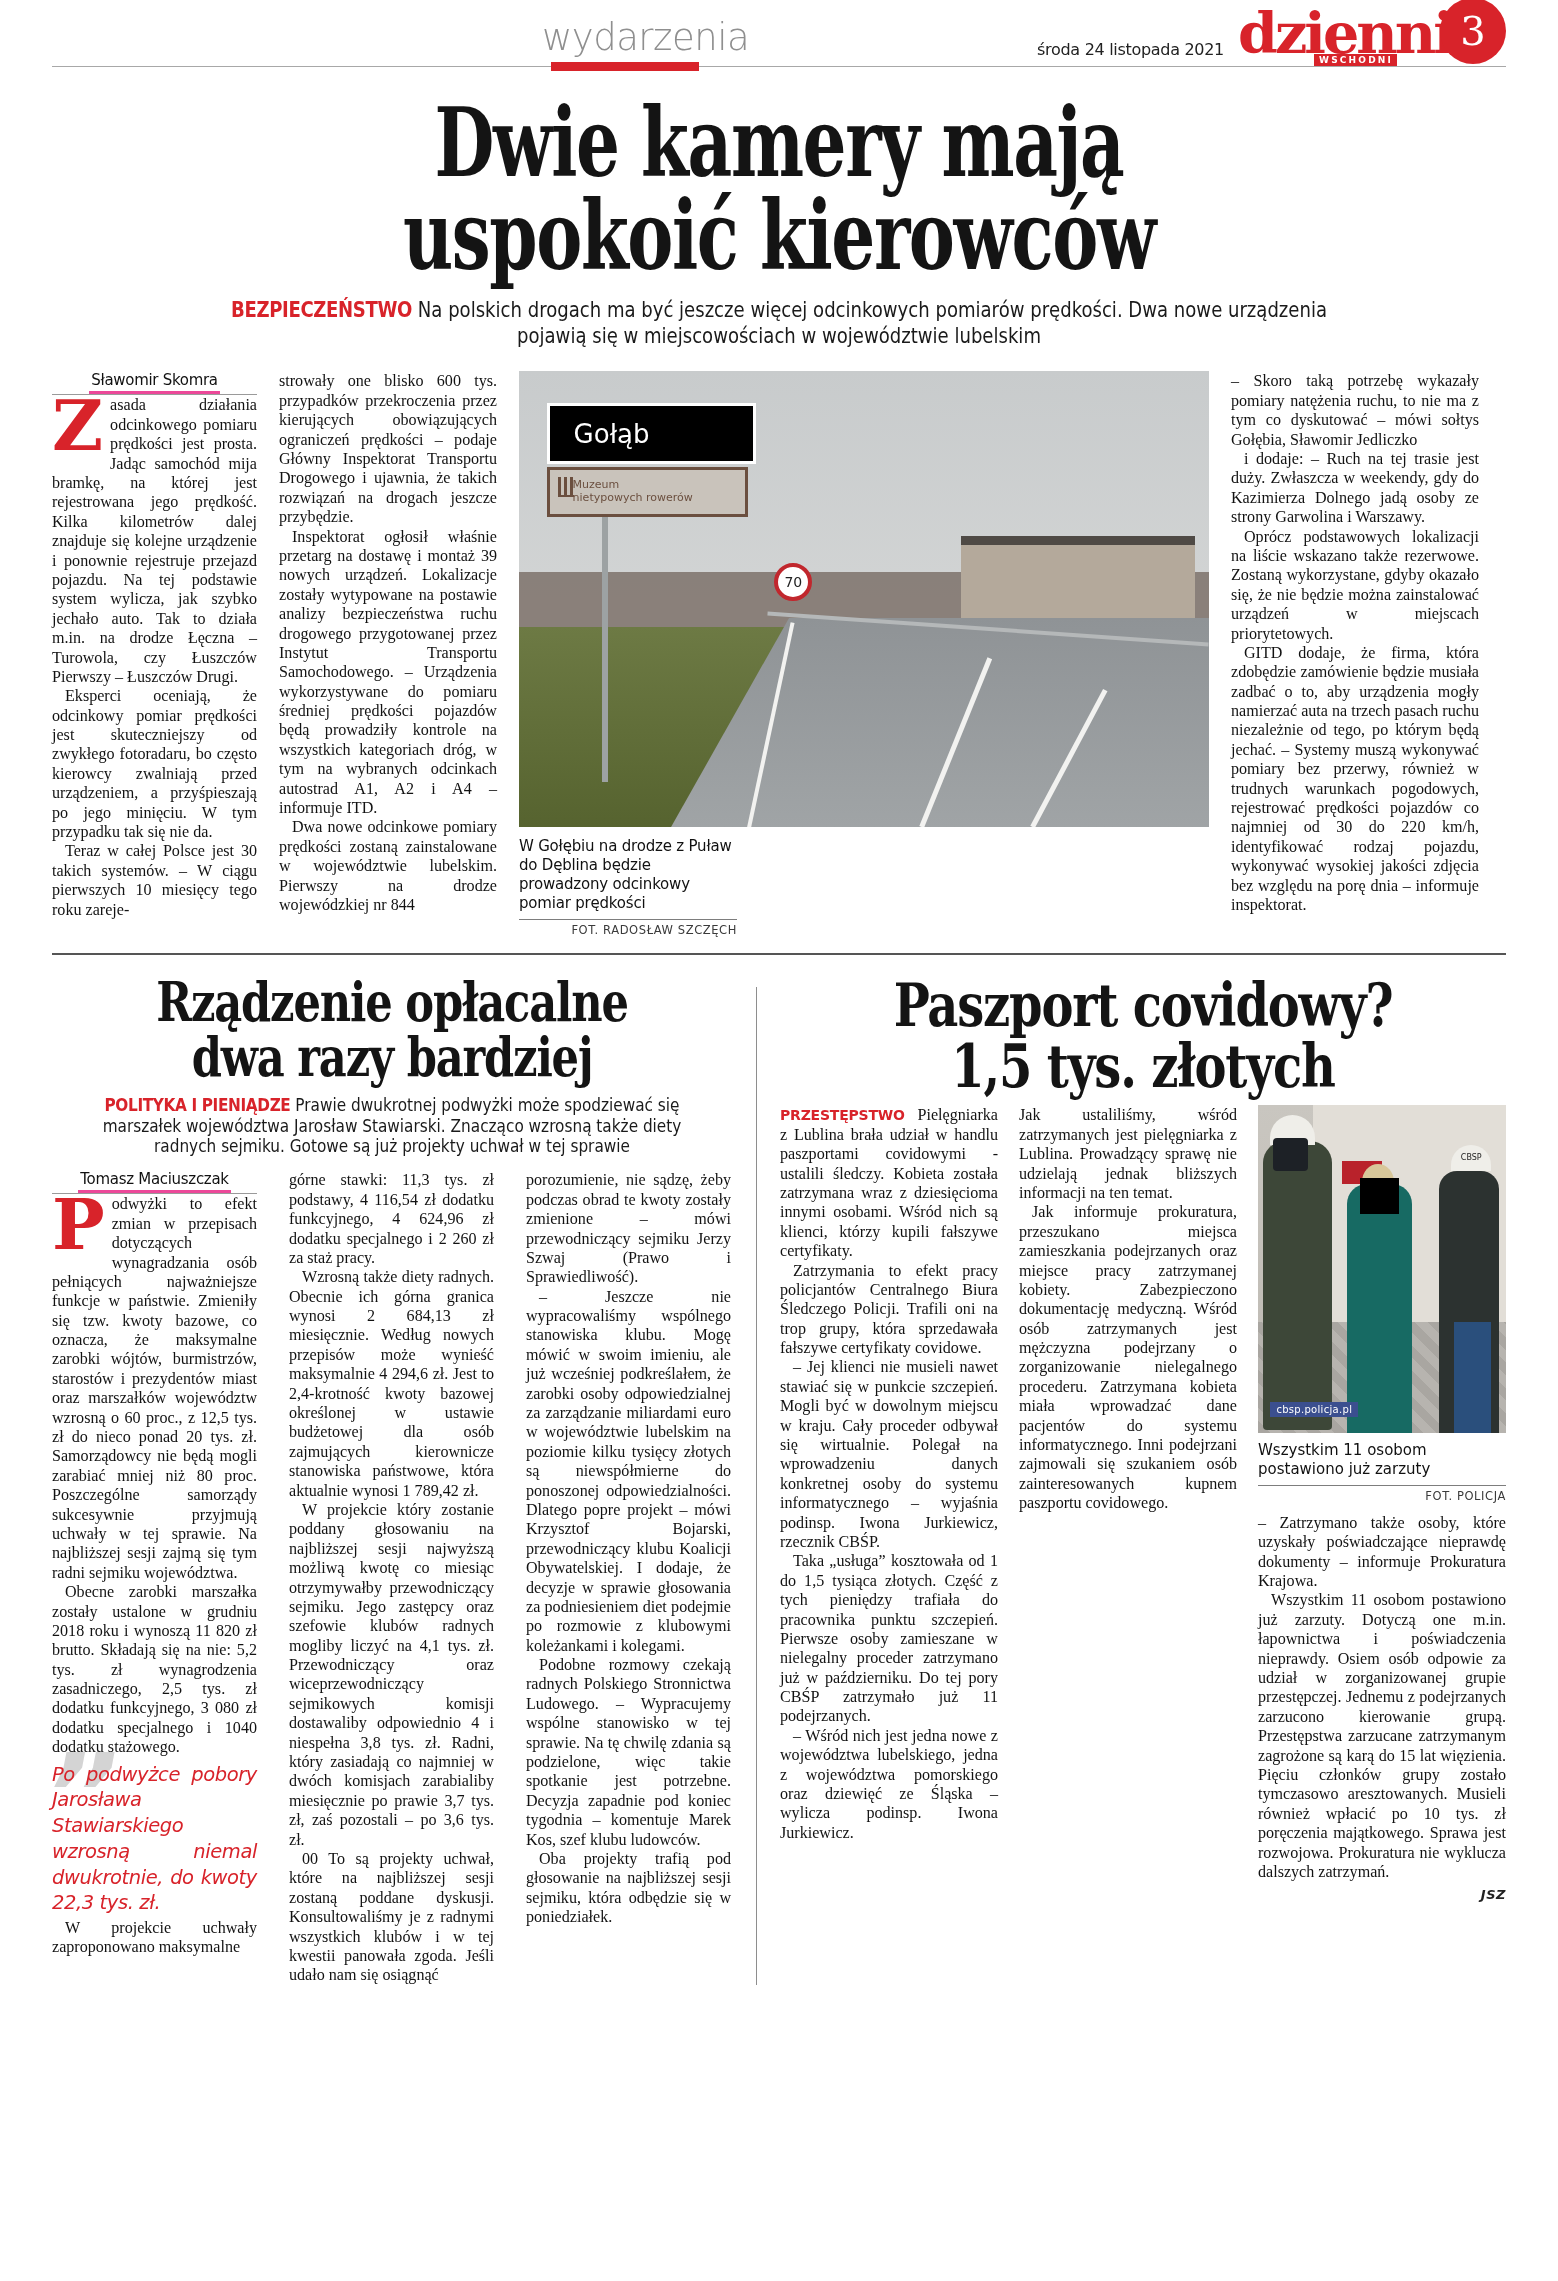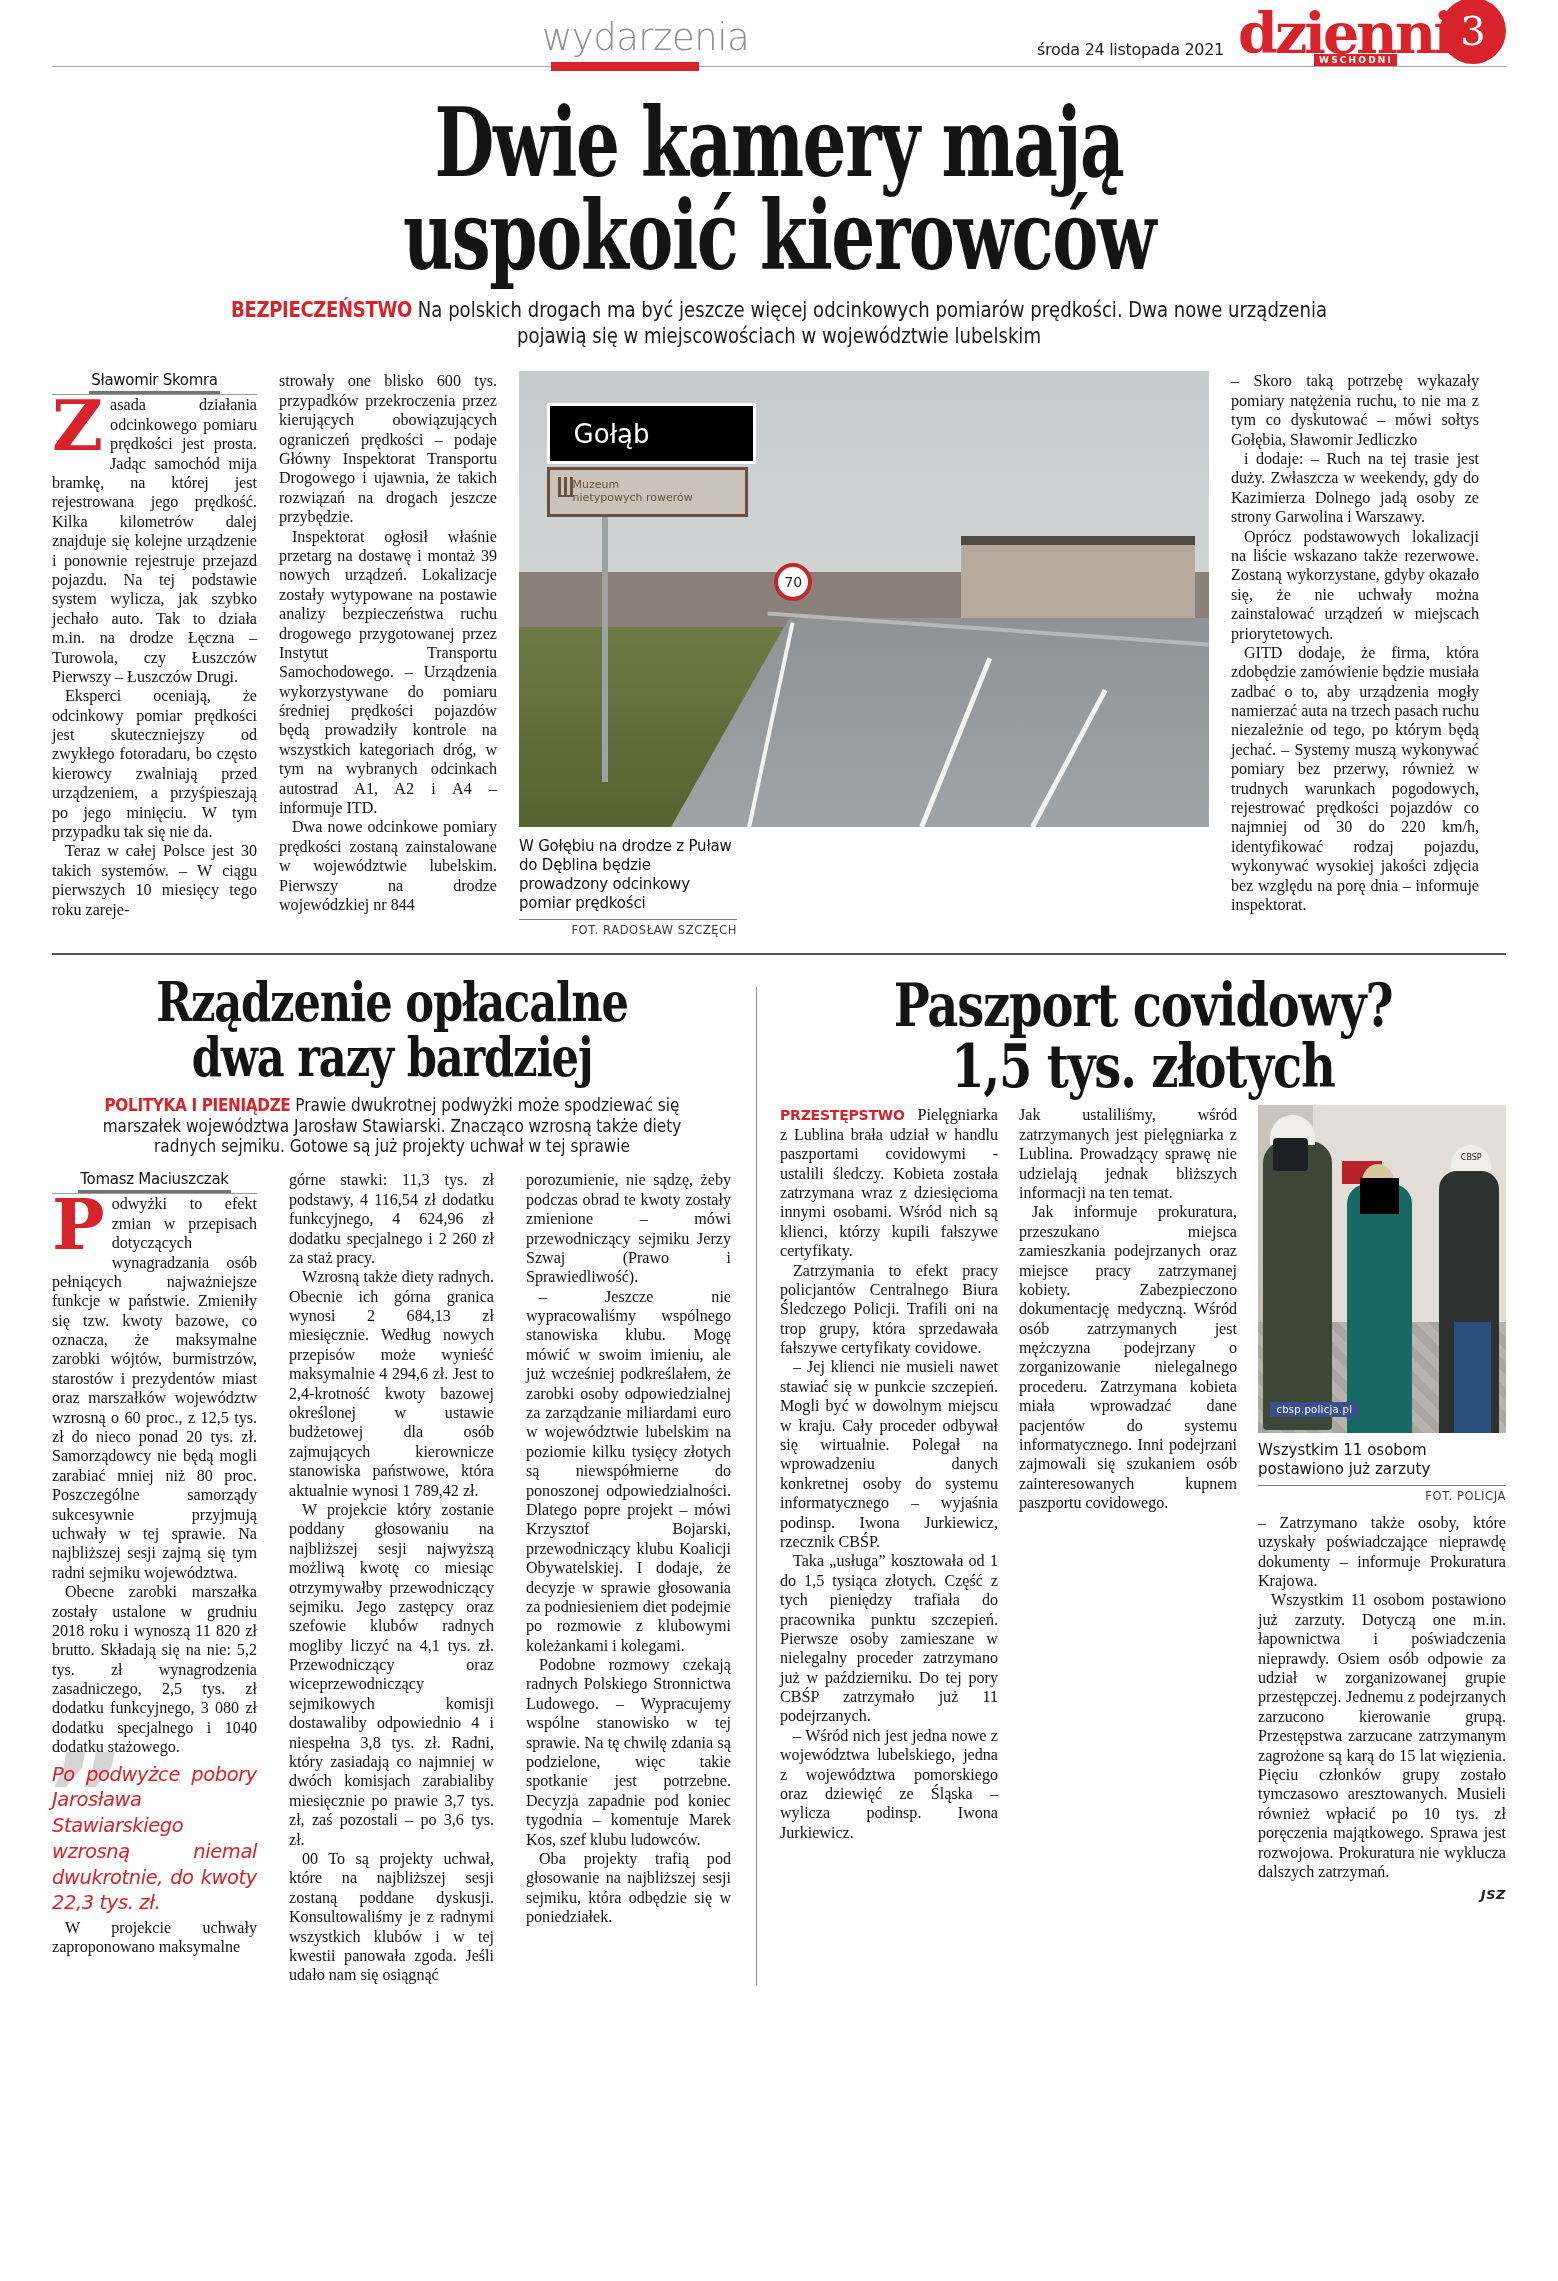--- a/index.html
+++ b/index.html
@@ -81,21 +81,21 @@
   .top-grid{
     display:grid;
     grid-template-columns:205px 218px 690px 248px;
     column-gap:22px;
     margin-top:22px;
   }
   .byline-name{
     font-family:"DejaVu Sans", sans-serif;
     font-size:15px; text-align:center; color:#111;
     letter-spacing:-0.3px;
-    border-bottom:3px solid #737373;
+    border-bottom:3px solid #ec4899;
     display:inline-block; padding:0 2px 2px 2px;
   }
   .byline-wrap{text-align:center;border-bottom:1px solid #9a9a9a;}
   .body-col{
     font-family:"Liberation Serif", serif;
     font-size:16.1px;
     line-height:1.205;
     text-align:justify;
     hyphens:auto;
     color:#121212;
@@ -309,21 +309,21 @@
           <div class="cap-right">W Gołębiu na drodze z Puław do Dęblina będzie prowadzony odcinkowy pomiar prędkości</div>
           <div class="photo-credit">FOT. RADOSŁAW SZCZĘCH</div>
         </div>
       </div>
     </div>
 
     <div>
       <div class="body-col">
         <p class="first">– Skoro taką potrzebę wykazały pomiary natężenia ruchu, to nie ma z tym co dyskutować – mówi sołtys Gołębia, Sławomir Jedliczko</p>
         <p>i dodaje: – Ruch na tej trasie jest duży. Zwłaszcza w weekendy, gdy do Kazimierza Dolnego jadą osoby ze strony Garwolina i Warszawy.</p>
-        <p>Oprócz podstawowych lokalizacji na liście wskazano także rezerwowe. Zostaną wykorzystane, gdyby okazało się, że nie uchwały można zainstalować urządzeń w miejscach priorytetowych.</p>
+        <p>Oprócz podstawowych lokalizacji na liście wskazano także rezerwowe. Zostaną wykorzystane, gdyby okazało się, że nie będzie można zainstalować urządzeń w miejscach priorytetowych.</p>
         <p>GITD dodaje, że firma, która zdobędzie zamówienie będzie musiała zadbać o to, aby urządzenia mogły namierzać auta na trzech pasach ruchu niezależnie od tego, po którym będą jechać. – Systemy muszą wykonywać pomiary bez przerwy, również w trudnych warunkach pogodowych, rejestrować prędkości pojazdów co najmniej od 30 do 220 km/h, identyfikować rodzaj pojazdu, wykonywać wysokiej jakości zdjęcia bez względu na porę dnia – informuje inspektorat.</p>
       </div>
     </div>
   </div>
 
   <hr class="hr-thick">
 
   <div class="bottom-wrap">
     <div class="vdivider"></div>
 

